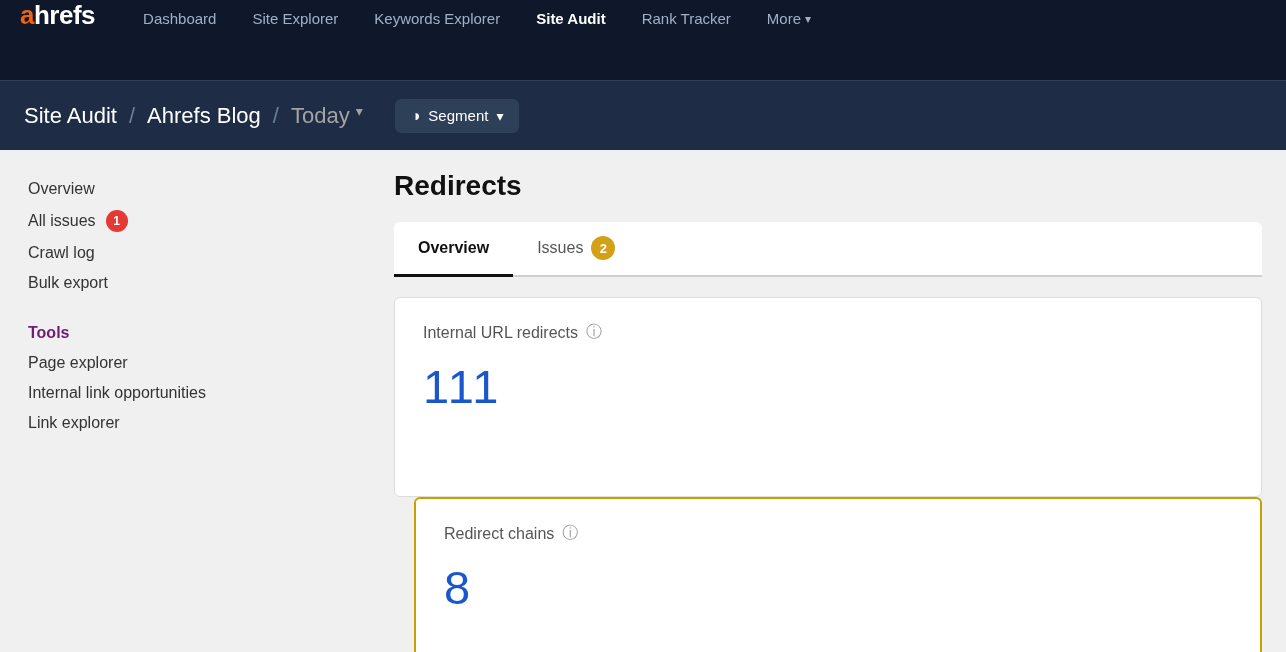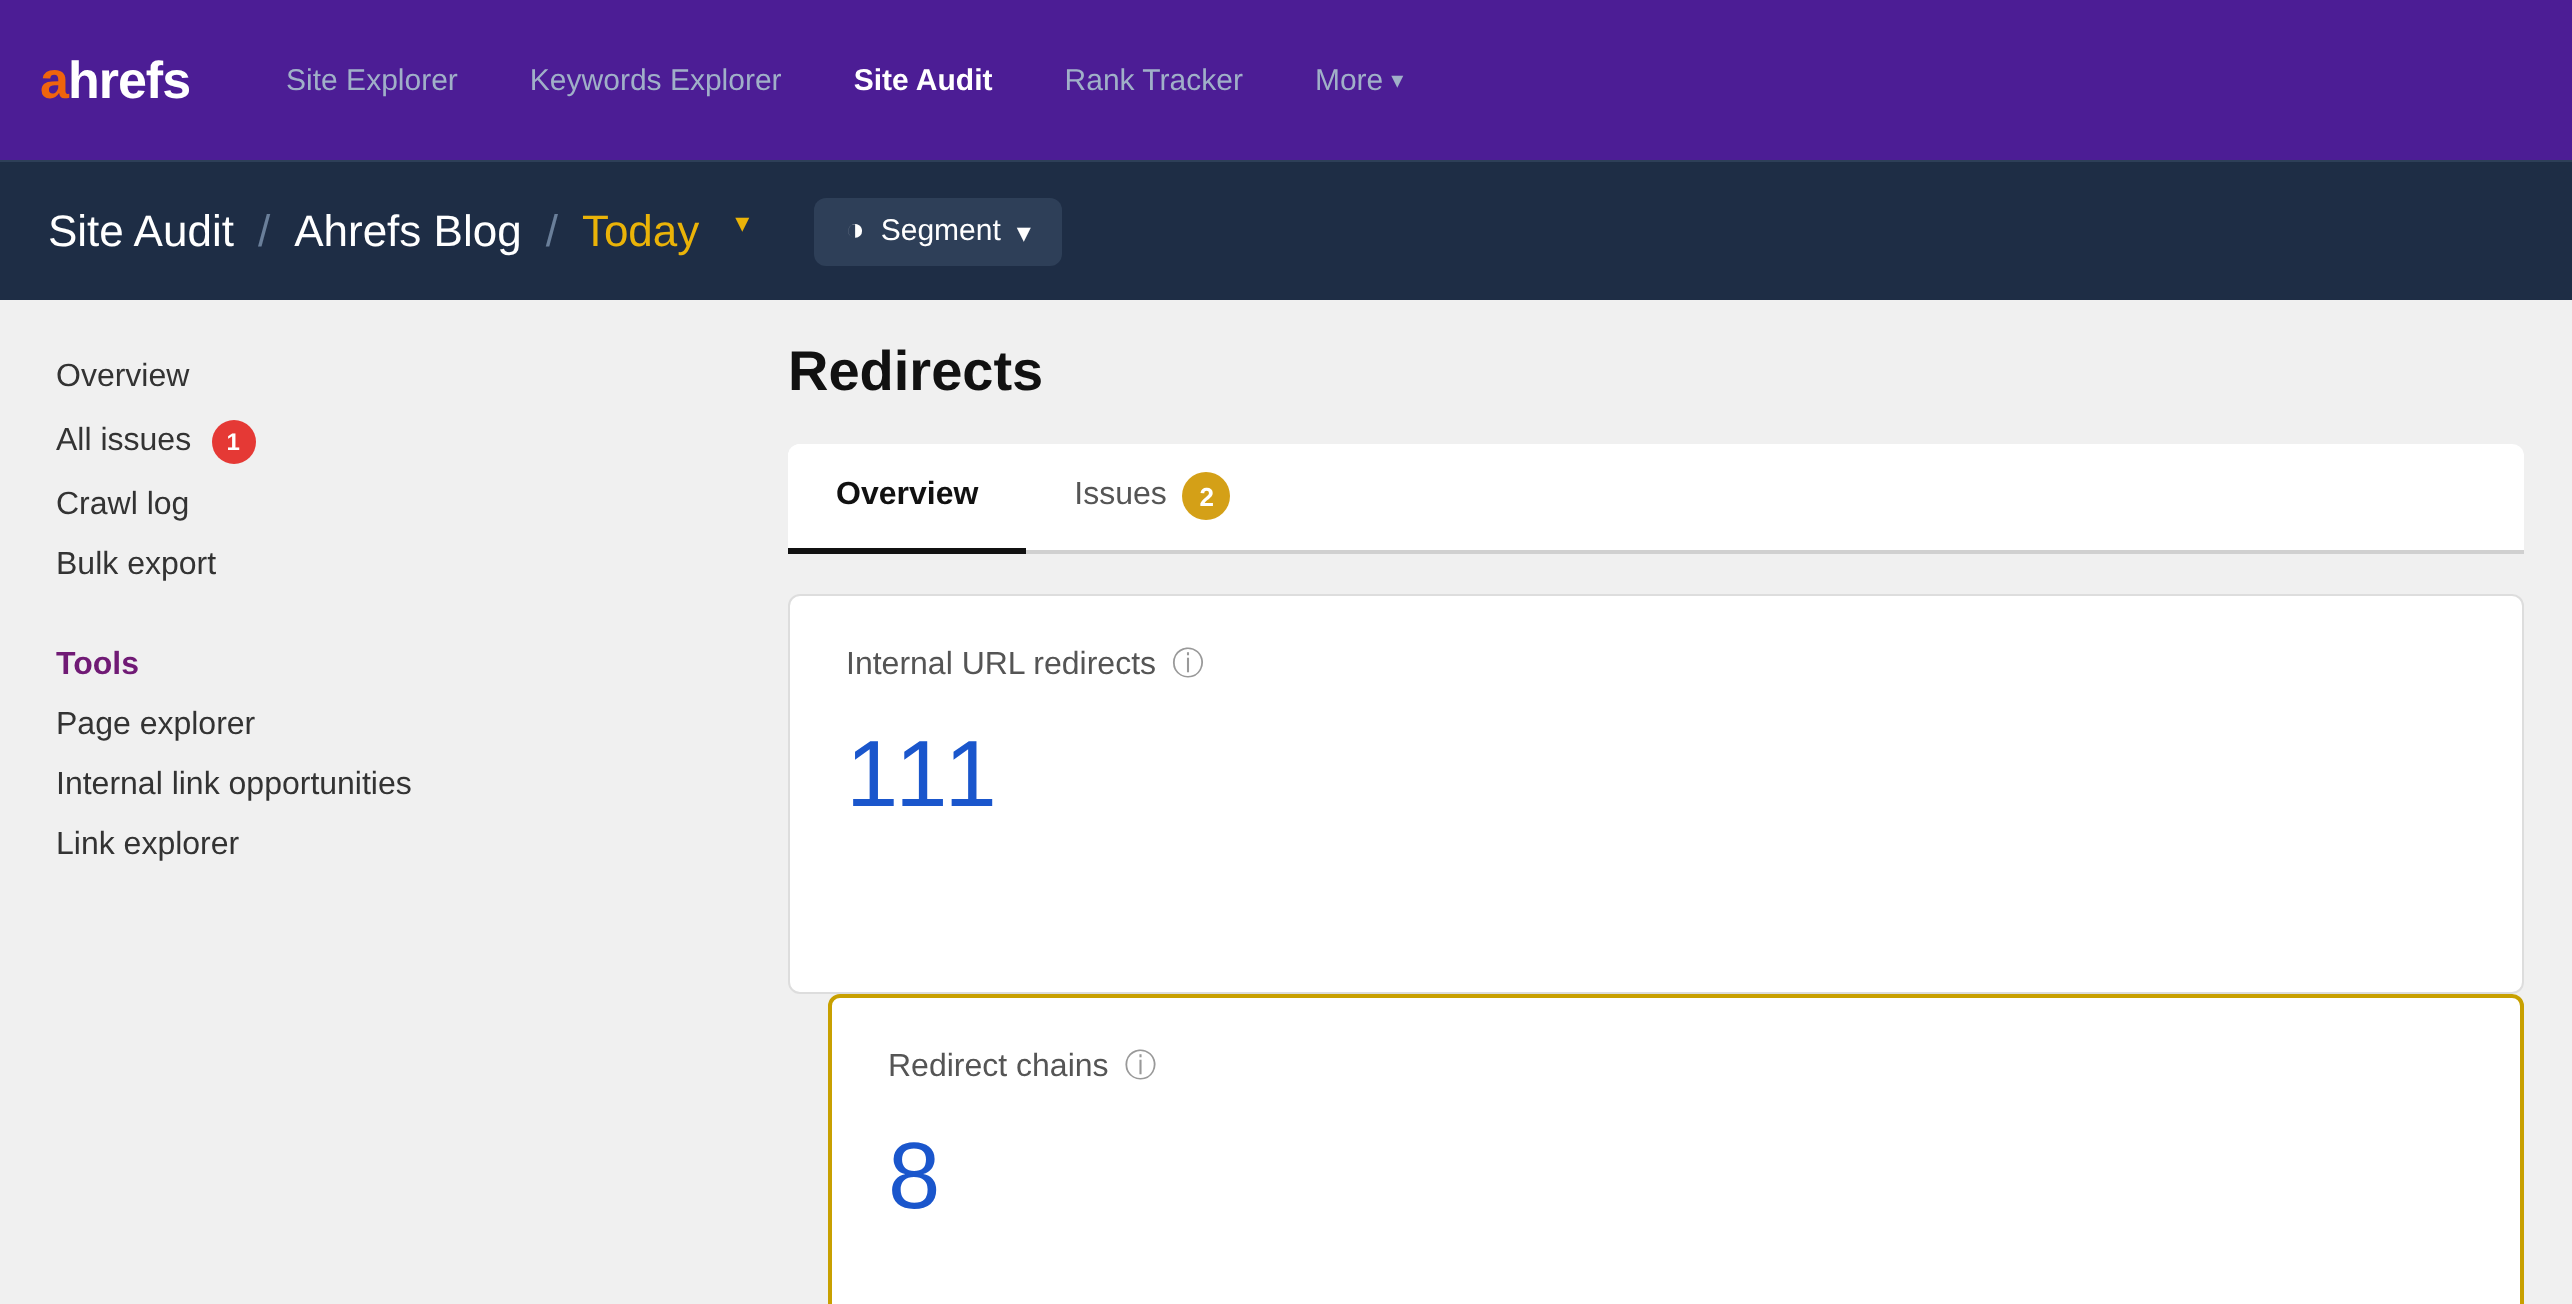--- a/index.html
+++ b/index.html
@@ -1,23 +1,23 @@
 <!DOCTYPE html>
 <html><head>
   <meta charset="utf-8">
   <style>
     * { margin: 0; padding: 0; box-sizing: border-box; }
     body { font-family: -apple-system, BlinkMacSystemFont, 'Segoe UI', Arial, sans-serif; background: #f0f0f0; width: 1286px; height: 652px; overflow: hidden; }
 
     
     .top-nav {
-      background: #4c1d95;
+      background: #0f172a;
       height: 80px;
       display: flex;
-      align-items: center;
+      align-items: flex-start;
       padding: 0 20px;
       gap: 0;
     }
     .logo-area {
       display: flex;
       align-items: center;
       margin-right: 30px;
     }
     .logo-text {
       color: white;
@@ -71,26 +71,26 @@
       color: white;
       font-size: 22px;
       font-weight: 300;
     }
     .breadcrumb-separator {
       color: #6a7f9a;
       font-size: 22px;
       font-weight: 300;
     }
     .breadcrumb-active {
-      color: #eab308;
+      color: #a3a3a3;
       font-size: 22px;
       font-weight: 300;
       display: flex;
       align-items: flex-start;
-      gap: 18px;
+      gap: 6px;
       cursor: pointer;
     }
     .dropdown-arrow { font-size: 14px; }
     .segment-btn {
       margin-left: 20px;
       background: #2e3f58;
       border: none;
       border-radius: 6px;
       color: white;
       font-size: 15px;
@@ -244,20 +244,21 @@
 </head>
 <body>
 
 <nav class="top-nav">
   <div class="logo-area">
     <span class="logo-text">
       <span class="logo-a">a</span><span>hrefs</span>
     </span>
   </div>
   <div class="nav-links">
+    <a class="nav-item">Dashboard</a>
     <a class="nav-item">Site Explorer</a>
     <a class="nav-item">Keywords Explorer</a>
     <a class="nav-item active">Site Audit</a>
     <a class="nav-item">Rank Tracker</a>
     <div class="nav-more">
       <span>More</span>
       <span class="chevron-icon">▾</span>
     </div>
   </div>
 </nav>

